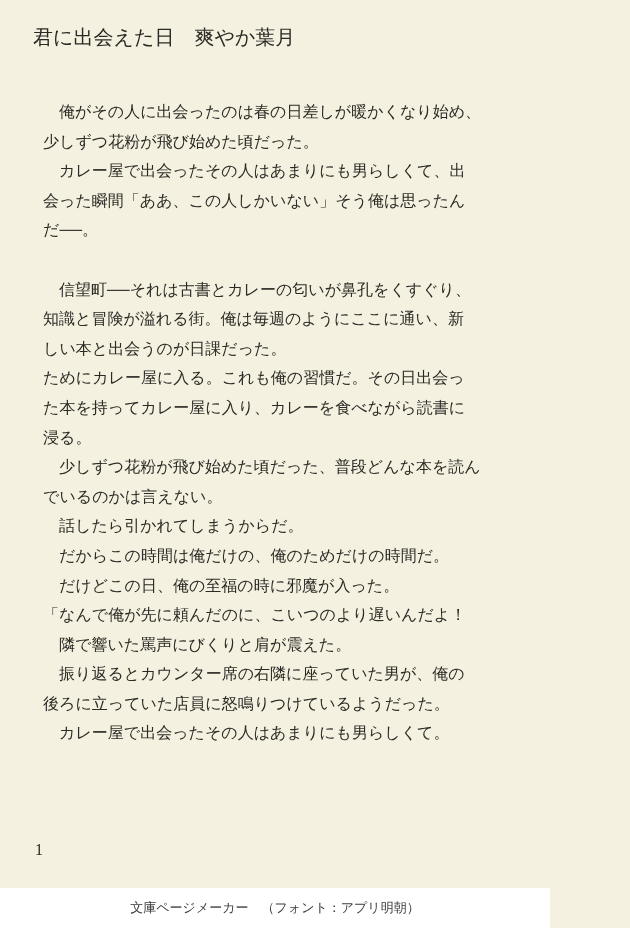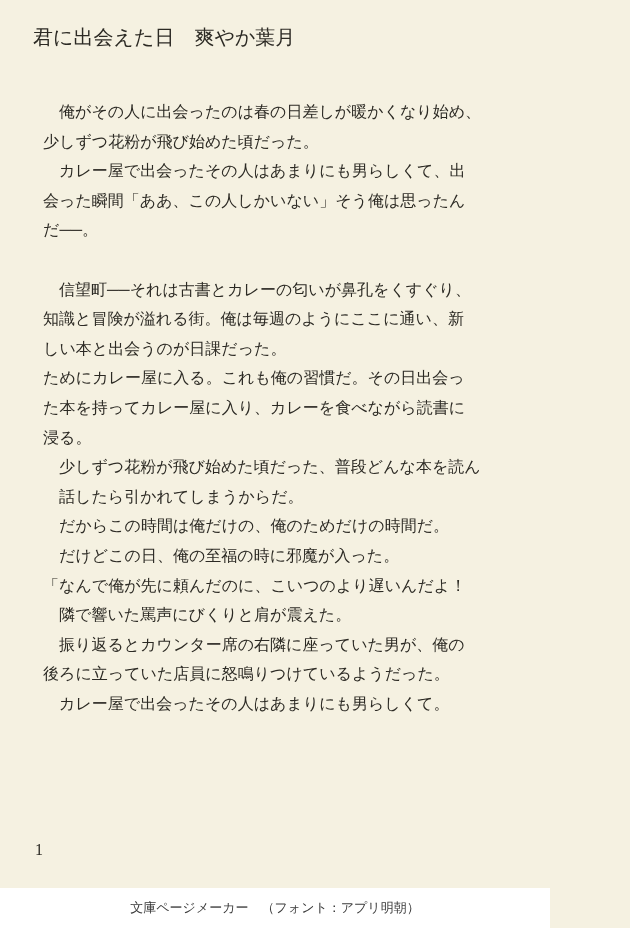--- a/index.html
+++ b/index.html
@@ -80,20 +80,21 @@
     <div class="line">会った瞬間「ああ、この人しかいない」そう俺は思ったん</div>
     <div class="line">だ──。</div>
     <div class="line"></div>
     <div class="line">　信望町──それは古書とカレーの匂いが鼻孔をくすぐり、</div>
     <div class="line">知識と冒険が溢れる街。俺は毎週のようにここに通い、新</div>
     <div class="line">しい本と出会うのが日課だった。</div>
     <div class="line">ためにカレー屋に入る。これも俺の習慣だ。その日出会っ</div>
     <div class="line">た本を持ってカレー屋に入り、カレーを食べながら読書に</div>
     <div class="line">浸る。</div>
     <div class="line">　少しずつ花粉が飛び始めた頃だった、普段どんな本を読ん</div>
+    <div class="line">でいるのかは言えない。</div>
     <div class="line">　話したら引かれてしまうからだ。</div>
     <div class="line">　だからこの時間は俺だけの、俺のためだけの時間だ。</div>
     <div class="line">　だけどこの日、俺の至福の時に邪魔が入った。</div>
     <div class="line">「なんで俺が先に頼んだのに、こいつのより遅いんだよ！</div>
     <div class="line">　隣で響いた罵声にびくりと肩が震えた。</div>
     <div class="line">　振り返るとカウンター席の右隣に座っていた男が、俺の</div>
     <div class="line">後ろに立っていた店員に怒鳴りつけているようだった。</div>
     <div class="line">　カレー屋で出会ったその人はあまりにも男らしくて。</div>
   </div>
 

